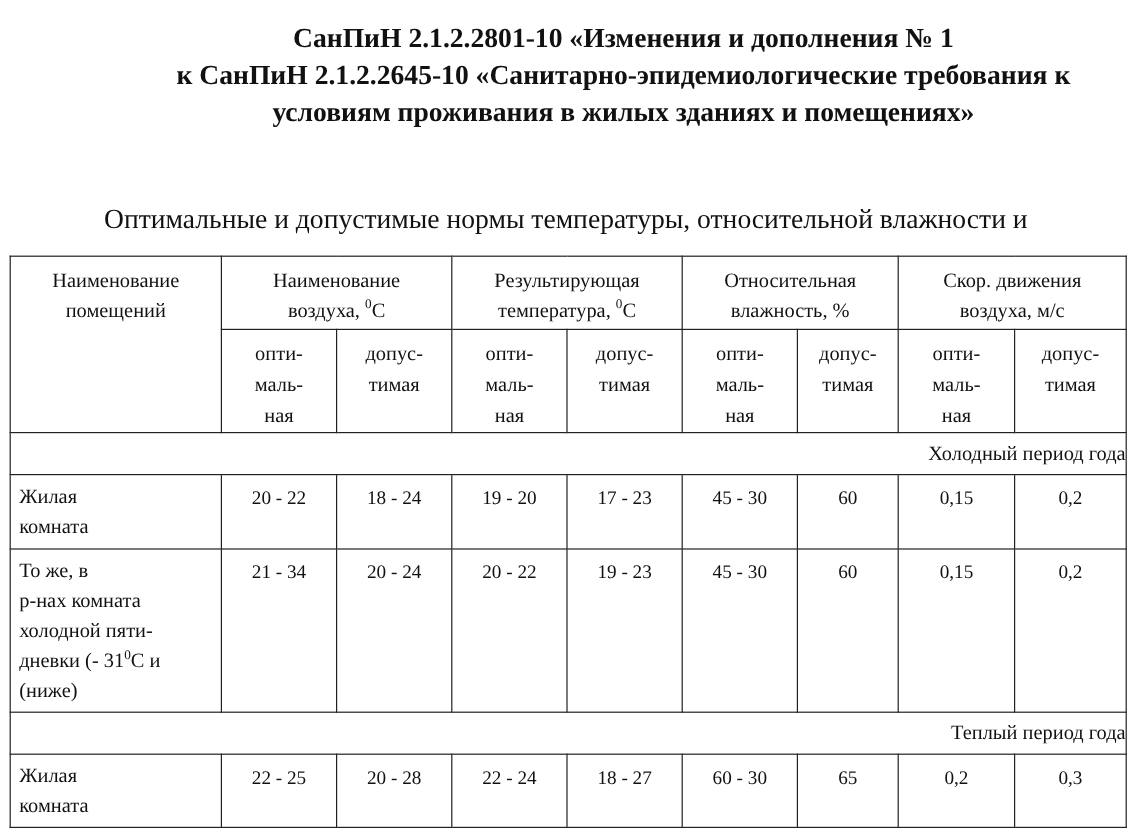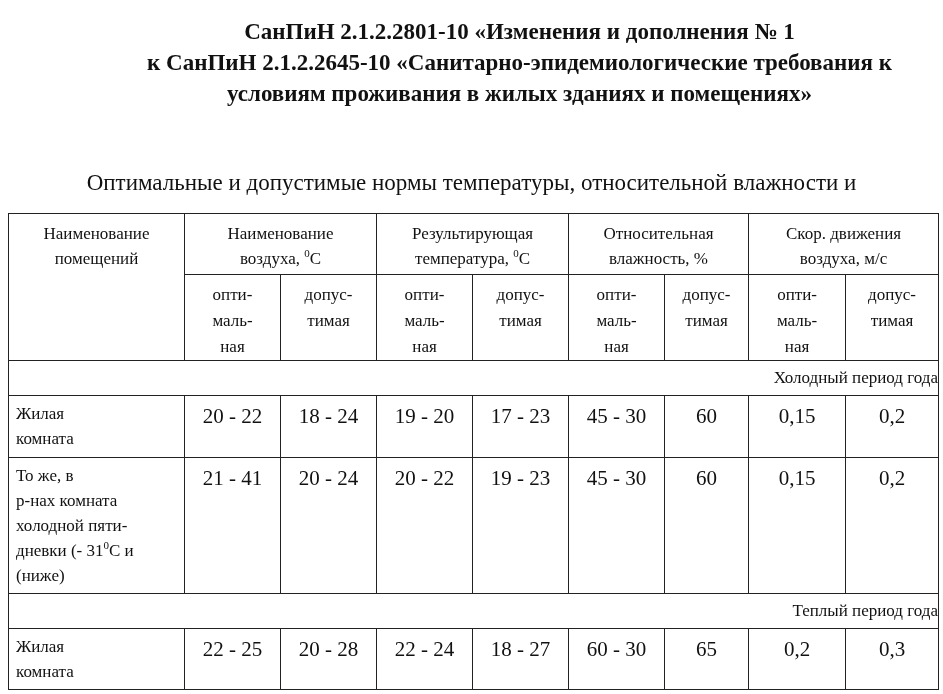--- a/index.html
+++ b/index.html
@@ -5,21 +5,21 @@
   html, body { margin:0; padding:0; background:#fff; }
   body { width:943px; height:694px; position:relative; overflow:hidden; font-family:"Liberation Serif", serif; color:#111; }
   .title { position:absolute; left:0; top:16px; width:943px; text-align:center; font-weight:bold; font-size:23px; line-height:31px;margin-left:48px; }
   .subtitle { position:absolute; left:0; top:146px; width:943px; text-align:center; font-size:23px; line-height:30px;margin-top:22px; }
   table { position:absolute; left:8px; top:213px; border-collapse:collapse; table-layout:fixed; width:930px; }
   td { border:1.5px solid #222; font-weight:normal; vertical-align:top; padding:0; }
   .hdr { font-size:17px; line-height:25px; text-align:center; padding-top:7px; }
   .sub { font-size:17px; line-height:26px; text-align:center; padding:7px 0 0 0; }
   .period { font-size:17px; text-align:right; line-height:34px; height:34px; }
   .name { font-size:17px; line-height:25px; text-align:left; padding:5px 0 0 7px; }
-  .val { font-size:21px; text-align:center; padding-top:8px; line-height:24px; }
+  .val { font-size:16px; text-align:center; padding-top:8px; line-height:24px; }
   sup { font-size:11px; vertical-align:7px; line-height:0; }
 </style>
 </head>
 <body>
 
 <div class="title">
   <div>СанПиН 2.1.2.2801-10 «Изменения и дополнения № 1</div>
   <div>к СанПиН 2.1.2.2645-10 «Санитарно-эпидемиологические требования к</div>
   <div>условиям проживания в жилых зданиях и помещениях»</div>
 </div>
@@ -128,21 +128,21 @@
         <td class="val">0,2</td>
       </tr>
       <tr style="height: 136px;">
         <td class="name">
           <div><span>То же, в</span></div>
           <div><span>р-нах комната</span></div>
           <div><span>холодной пяти-</span></div>
           <div><span>дневки (- 31</span><sup>0</sup><span>С и</span></div>
           <div><span>(ниже)</span></div>
         </td>
-        <td class="val">21 - 41</td>
+        <td class="val">21 - 34</td>
         <td class="val">20 - 24</td>
         <td class="val">20 - 22</td>
         <td class="val">19 - 23</td>
         <td class="val">45 - 30</td>
         <td class="val">60</td>
         <td class="val">0,15</td>
         <td class="val">0,2</td>
       </tr>
       <tr>
         <td colspan="9" class="period">Теплый период года</td>

